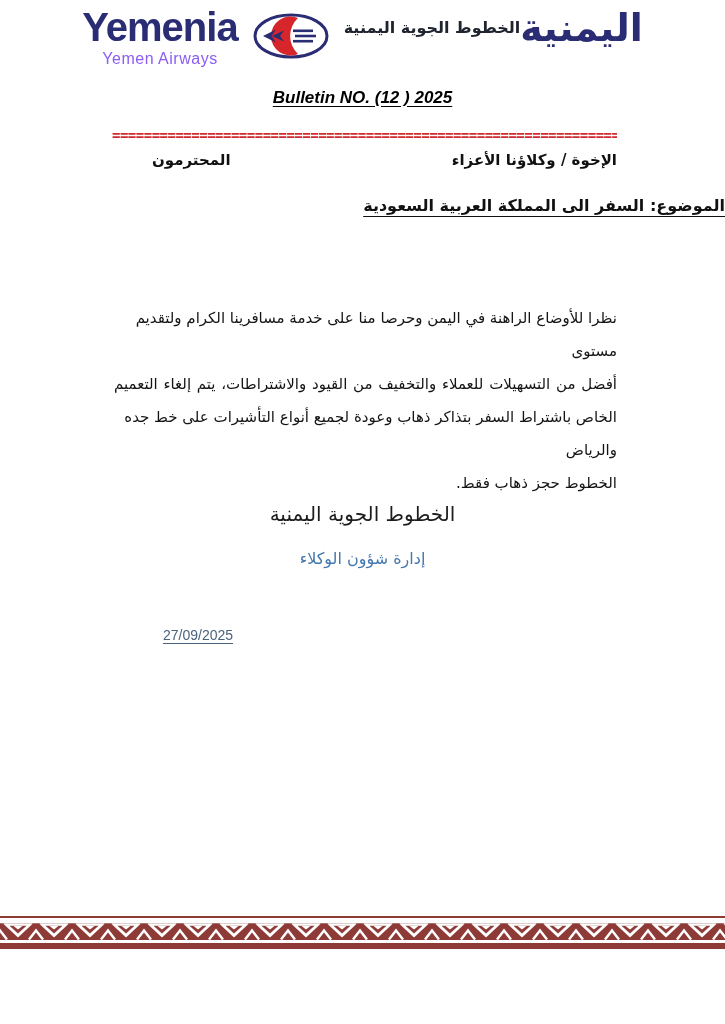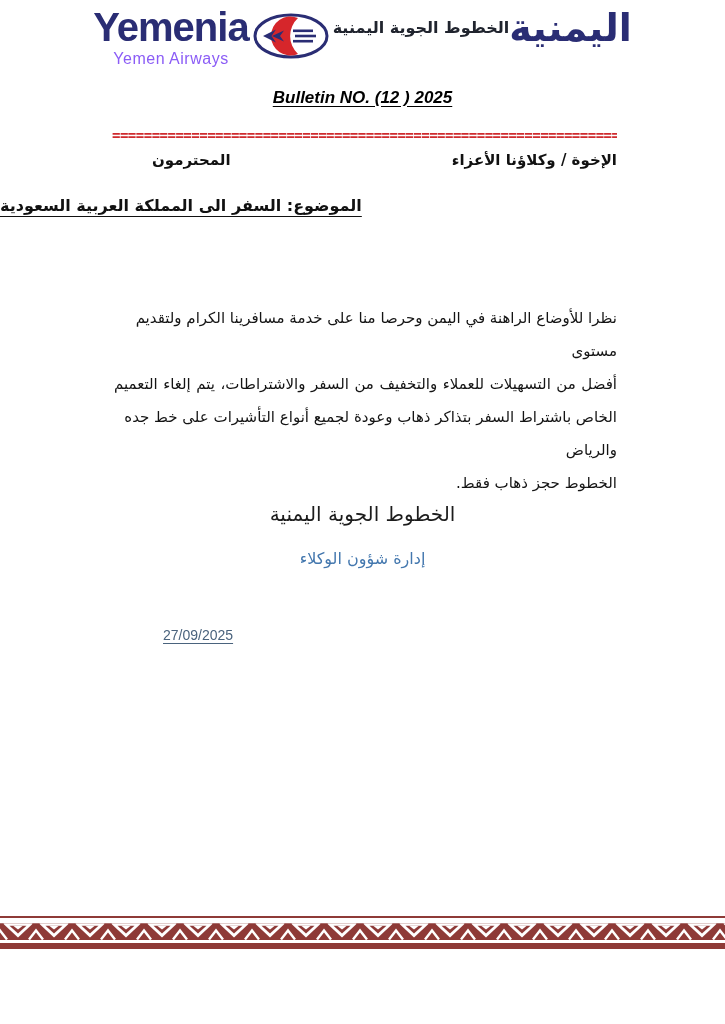--- a/index.html
+++ b/index.html
@@ -17,21 +17,21 @@
 
   
   .logo-row {
     position: absolute;
     top: 6px;
     left: 0;
     width: 100%;
     display: flex;
     justify-content: center;
     align-items: flex-start;
-    gap: 2px;
+    gap: 13px;
   }
   .logo-en { display: flex; flex-direction: column; align-items: center; }
   .brand-en {
     font-family: "Liberation Sans", sans-serif;
     font-weight: bold;
     font-size: 40px;
     line-height: 42px;
     letter-spacing: -1px;
     color: #2a2d74;
   }
@@ -104,21 +104,21 @@
     font-size: 15px;
     color: #111;
   }
 
   
   .subject {
     position: absolute;
     top: 196px;
     left: 0;
     width: 100%;
-    text-align: left;
+    text-align: right;
     direction: rtl;
     font-weight: bold;
     font-size: 16px;
     color: #111;
     text-decoration: underline;
     text-underline-offset: 5px;
   }
 
   
   .body-text {
@@ -228,21 +228,21 @@
 
   <div class="greeting-row">
     <span>الإخوة / وكلاؤنا الأعزاء</span>
     <span>المحترمون</span>
   </div>
 
   <div class="subject">الموضوع: السفر الى المملكة العربية السعودية</div>
 
   <div class="body-text">
     <div class="body-line">نظرا للأوضاع الراهنة في اليمن وحرصا منا على خدمة مسافرينا الكرام ولتقديم مستوى</div>
-    <div class="body-line">أفضل من التسهيلات للعملاء والتخفيف من السفر والاشتراطات، يتم إلغاء التعميم</div>
+    <div class="body-line">أفضل من التسهيلات للعملاء والتخفيف من القيود والاشتراطات، يتم إلغاء التعميم</div>
     <div class="body-line">الخاص باشتراط السفر بتذاكر ذهاب وعودة لجميع أنواع التأشيرات على خط جده والرياض</div>
     <div class="body-line last">الخطوط حجز ذهاب فقط.</div>
   </div>
 
   <div class="company-signoff">الخطوط الجوية اليمنية</div>
   <div class="dept-signoff">إدارة شؤون الوكلاء</div>
 
   <div class="doc-date">27/09/2025</div>
 
   <div class="border-thin-line"></div>

